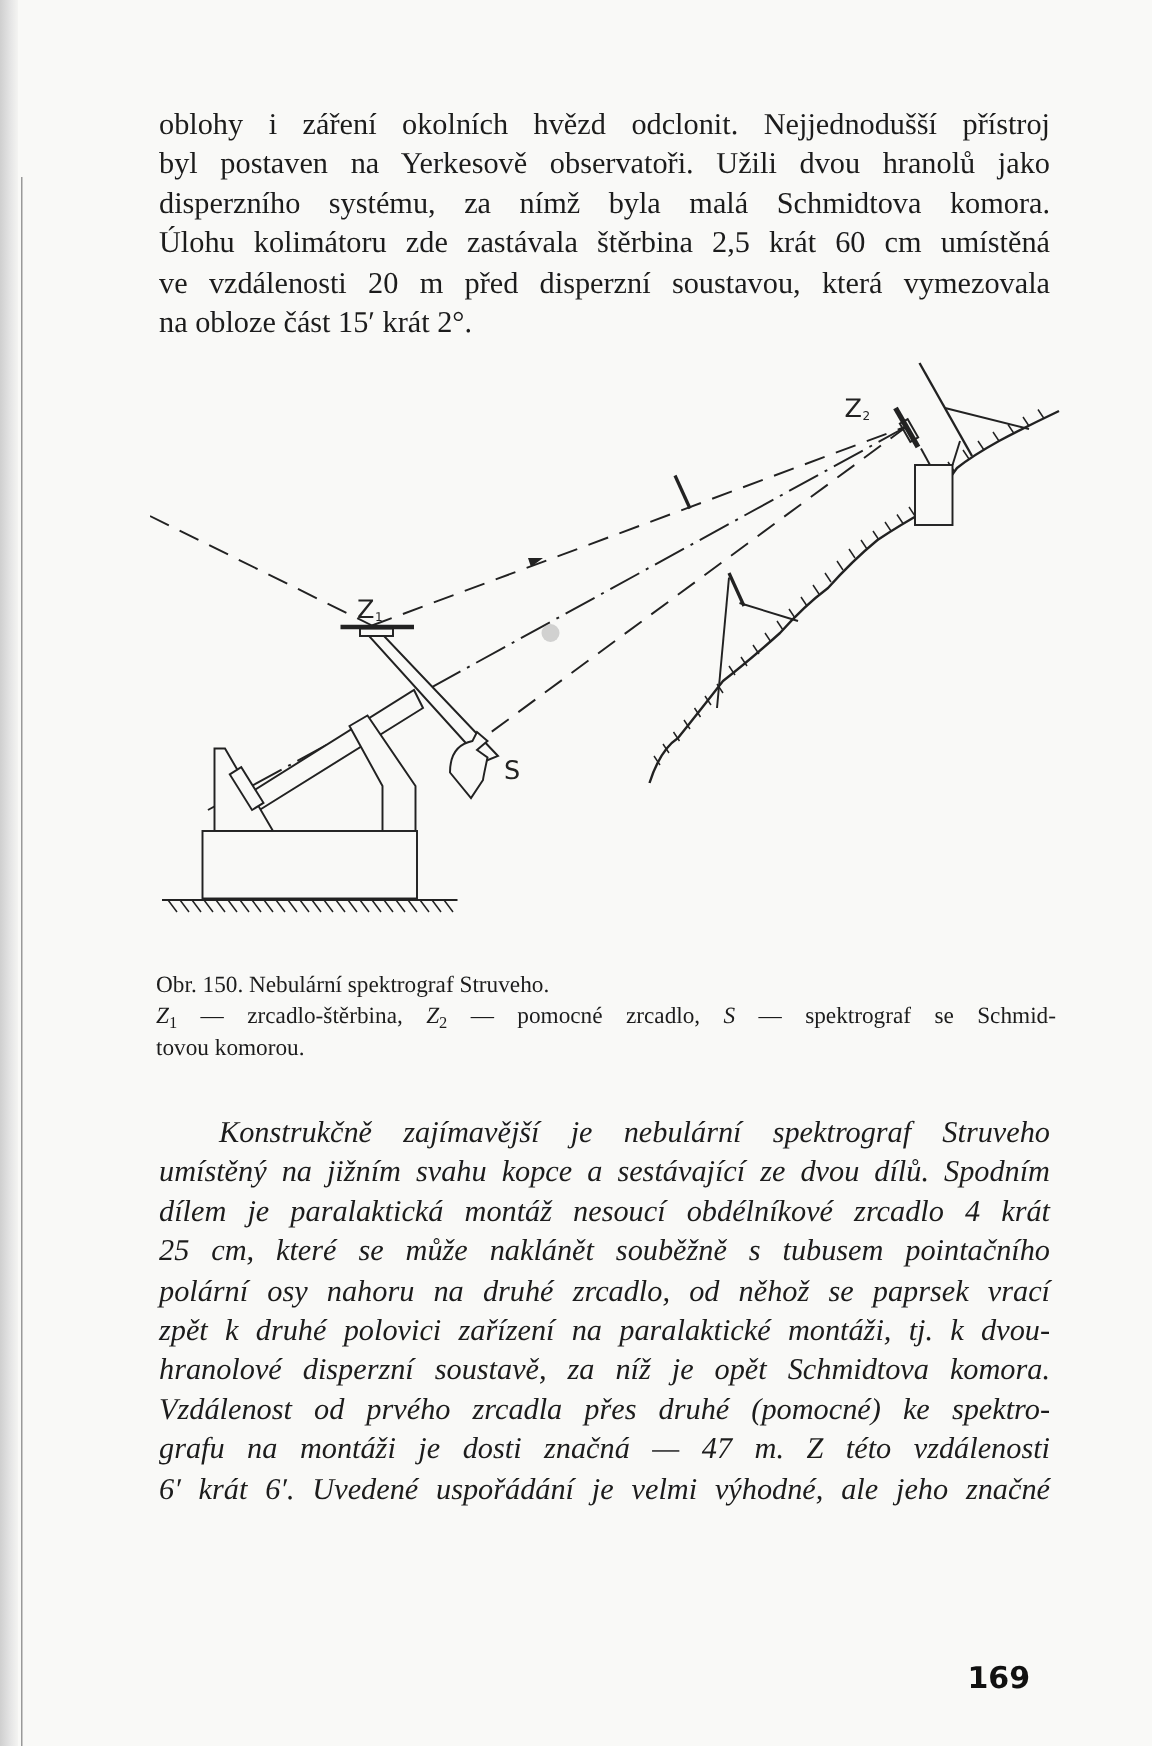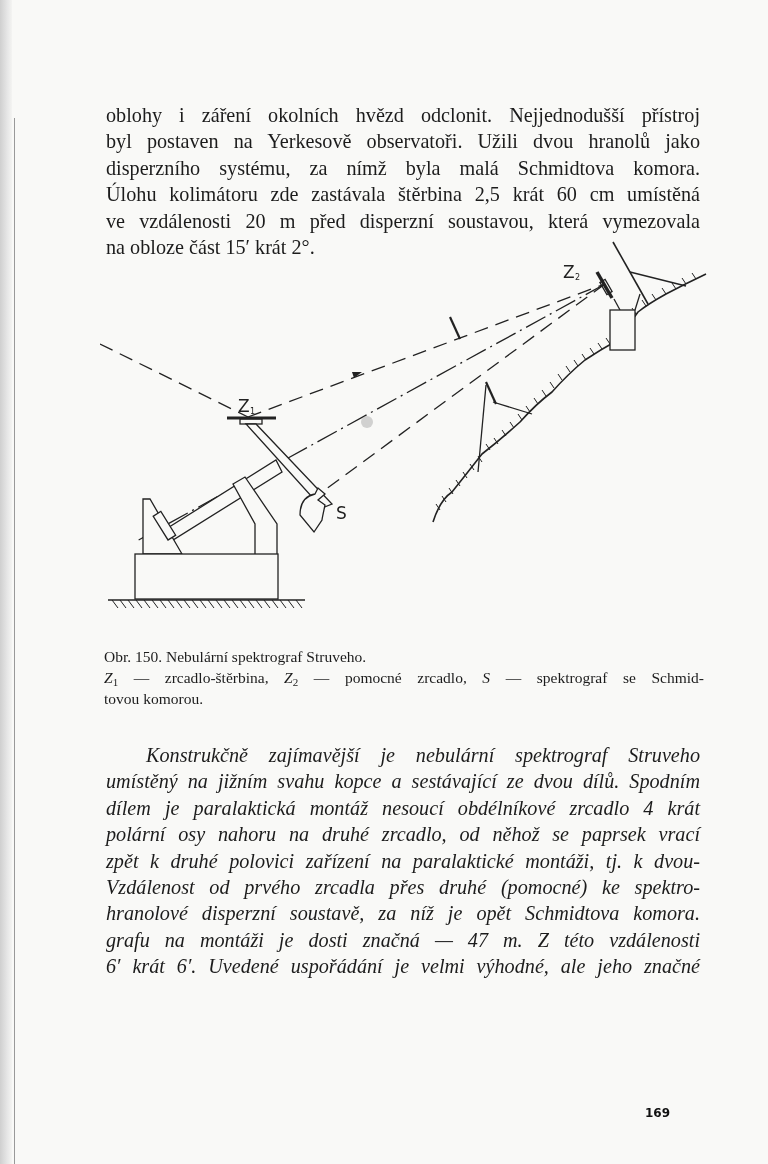--- a/index.html
+++ b/index.html
@@ -15,37 +15,37 @@
     }
     .spine-line { position:absolute; left:14px; top:118px; width:1px; height:1046px; background:#999; }
     .para {
       position:absolute; left:106px; width:594px;
       font-size:20.2px; line-height:26.4px;
       text-align:justify; text-align-last:auto;
     }
     .para .ln { display:block; text-align:justify; text-align-last:justify; white-space:nowrap; }
     .para .ln.last { text-align-last:left; }
     .para .ln.indent { padding-left:40px; }
-    #p1 { top:70px;margin-top:32px; }
+    #p1 { top:70px; }
     #p2 { top:742px;font-style:italic; }
     .caption {
       position:absolute; left:104px; top:646px; width:600px;
       font-size:15.5px; line-height:21px;
     }
     .caption .ln { display:block; white-space:nowrap; }
     .caption .ln.j { text-align:justify; text-align-last:justify; }
     .caption i { font-style:italic; }
     .caption sub { font-size:11px; vertical-align:-3px; line-height:0; }
     .figure { position:absolute; left:100px; top:232px; width:610px; height:400px; }
     .figure svg { width:610px; height:400px; display:block; }
     .fig-label { font-family:"DejaVu Sans", sans-serif; font-size:17px; fill:#222; }
     .fig-label-sub { font-family:"DejaVu Sans", sans-serif; font-size:8px; fill:#222; }
     .page-number {
       position:absolute; left:645px; top:1106px;
-      font-family:"DejaVu Sans", sans-serif; font-weight:bold; font-size:12px; color:#111;
+      font-family:"DejaVu Sans", sans-serif; font-weight:bold; font-size:20px; color:#111;
     }
   </style>
 </head>
 <body>
 
 <div class="spine"></div>
 <div class="spine-line"></div>
 
 <div class="para" id="p1">
   <span class="ln">oblohy i záření okolních hvězd odclonit. Nejjednodušší přístroj</span>
@@ -121,21 +121,22 @@
 <div class="caption">
   <span class="ln">Obr. 150. Nebulární spektrograf Struveho.</span>
   <span class="ln j"><i>Z</i><sub>1</sub><span> — zrcadlo-štěrbina, </span><i>Z</i><sub>2</sub><span> — pomocné zrcadlo, </span><i>S</i><span> — spektrograf se Schmid-</span></span>
   <span class="ln">tovou komorou.</span>
 </div>
 
 <div class="para" id="p2">
   <span class="ln indent">Konstrukčně zajímavější je nebulární spektrograf Struveho</span>
   <span class="ln">umístěný na jižním svahu kopce a sestávající ze dvou dílů. Spodním</span>
   <span class="ln">dílem je paralaktická montáž nesoucí obdélníkové zrcadlo 4 krát</span>
+  <span class="ln">25 cm, které se může naklánět souběžně s tubusem pointačního</span>
   <span class="ln">polární osy nahoru na druhé zrcadlo, od něhož se paprsek vrací</span>
   <span class="ln">zpět k druhé polovici zařízení na paralaktické montáži, tj. k dvou-</span>
+  <span class="ln">hranolové disperzní soustavě, za níž je opět Schmidtova komora.</span>
   <span class="ln">Vzdálenost od prvého zrcadla přes druhé (pomocné) ke spektro-</span>
-  <span class="ln">hranolové disperzní soustavě, za níž je opět Schmidtova komora.</span>
   <span class="ln">grafu na montáži je dosti značná — 47 m. Z této vzdálenosti</span>
   <span class="ln">6′ krát 6′. Uvedené uspořádání je velmi výhodné, ale jeho značné</span>
 </div>
 
 <div class="page-number">169</div>
 
 </body></html>

